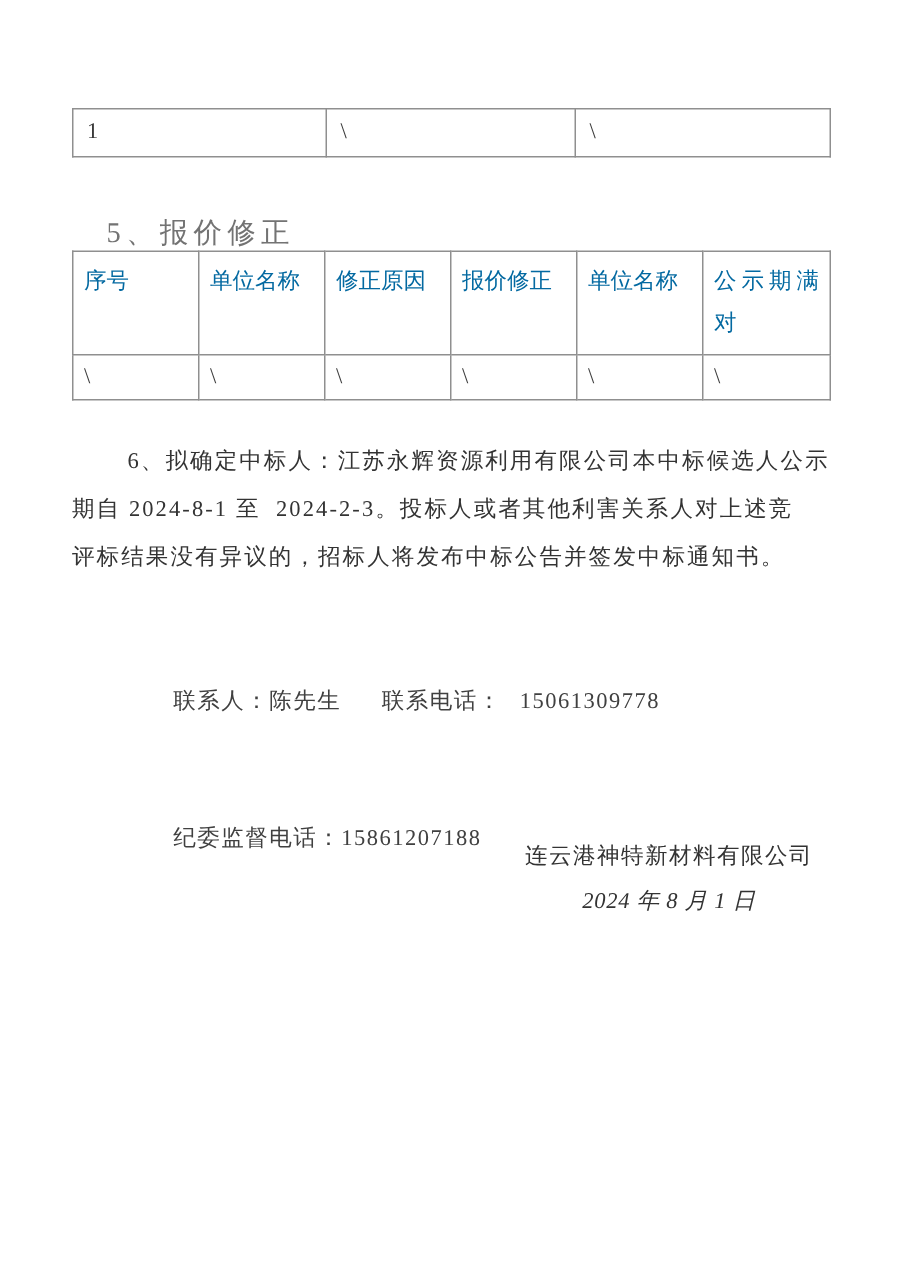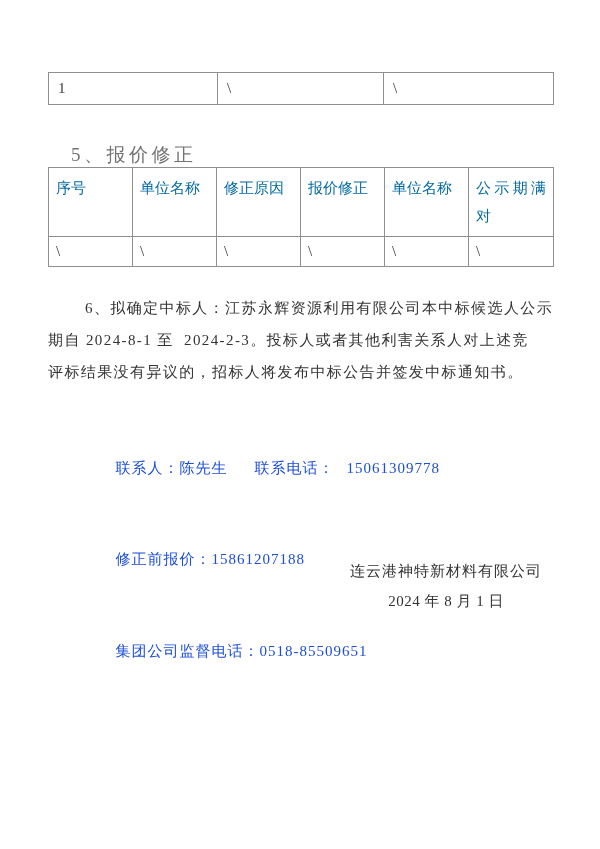--- a/index.html
+++ b/index.html
@@ -82,37 +82,37 @@
   .para6 .pline { white-space: pre; font-family: Liberation Serif, serif; }
   .para6 .pline.indent { padding-left: 37px; }
 
   
   .contact {
     position: absolute;
     left: 87px; top: 422px;
     font-size: 15px;
     line-height: 30.6px;
     letter-spacing: 1px;
-    color: #1d4ed8;
+    color: #404040;
   }
   .contact .cline { white-space: pre; }
   .contact .gap-wide { margin-left: 27px; }
   .contact .gap-small { margin-left: 12px; }
 
   
   .signature {
     position: absolute;
     left: 301px; top: 556px;
     width: 290px;
     text-align: center;
     font-size: 15px;
     color: #333333;
   }
   .signature .company { line-height: 30px; letter-spacing: 1px; white-space: pre; }
-  .signature .date { line-height: 30px; letter-spacing: 0.5px; white-space: pre; }
+  .signature .date { line-height: 30px; letter-spacing: 0.5px; white-space: pre; font-style: italic; }
 </style>
 </head>
 <body>
 
 <div class="page">
 
   <table class="t1">
     <colgroup>
       <col style="width:169px">
         <col style="width:166px">
@@ -164,24 +164,21 @@
     <div class="pline indent">6、拟确定中标人：江苏永辉资源利用有限公司本中标候选人公示</div>
     <div class="pline">期自 2024-8-1 至  2024-2-3。投标人或者其他利害关系人对上述竞</div>
     <div class="pline">评标结果没有异议的，招标人将发布中标公告并签发中标通知书。</div>
   </div>
 
   <div class="contact">
     <div class="cline">
       <span>联系人：</span><span>陈先生</span><span class="gap-wide">联系电话：</span><span class="gap-small">15061309778</span>
     </div>
     <div class="cline">
-      <span>修正前报价：</span><span>15861207188</span>
-    </div>
-    <div class="cline">
-      <span>集团公司监督电话：</span><span>0518-85509651</span>
+      <span>纪委监督电话：</span><span>15861207188</span>
     </div>
   </div>
 
   <div class="signature">
     <div class="company">连云港神特新材料有限公司</div>
     <div class="date">2024 年 8 月 1 日</div>
   </div>
 
 </div>
 

